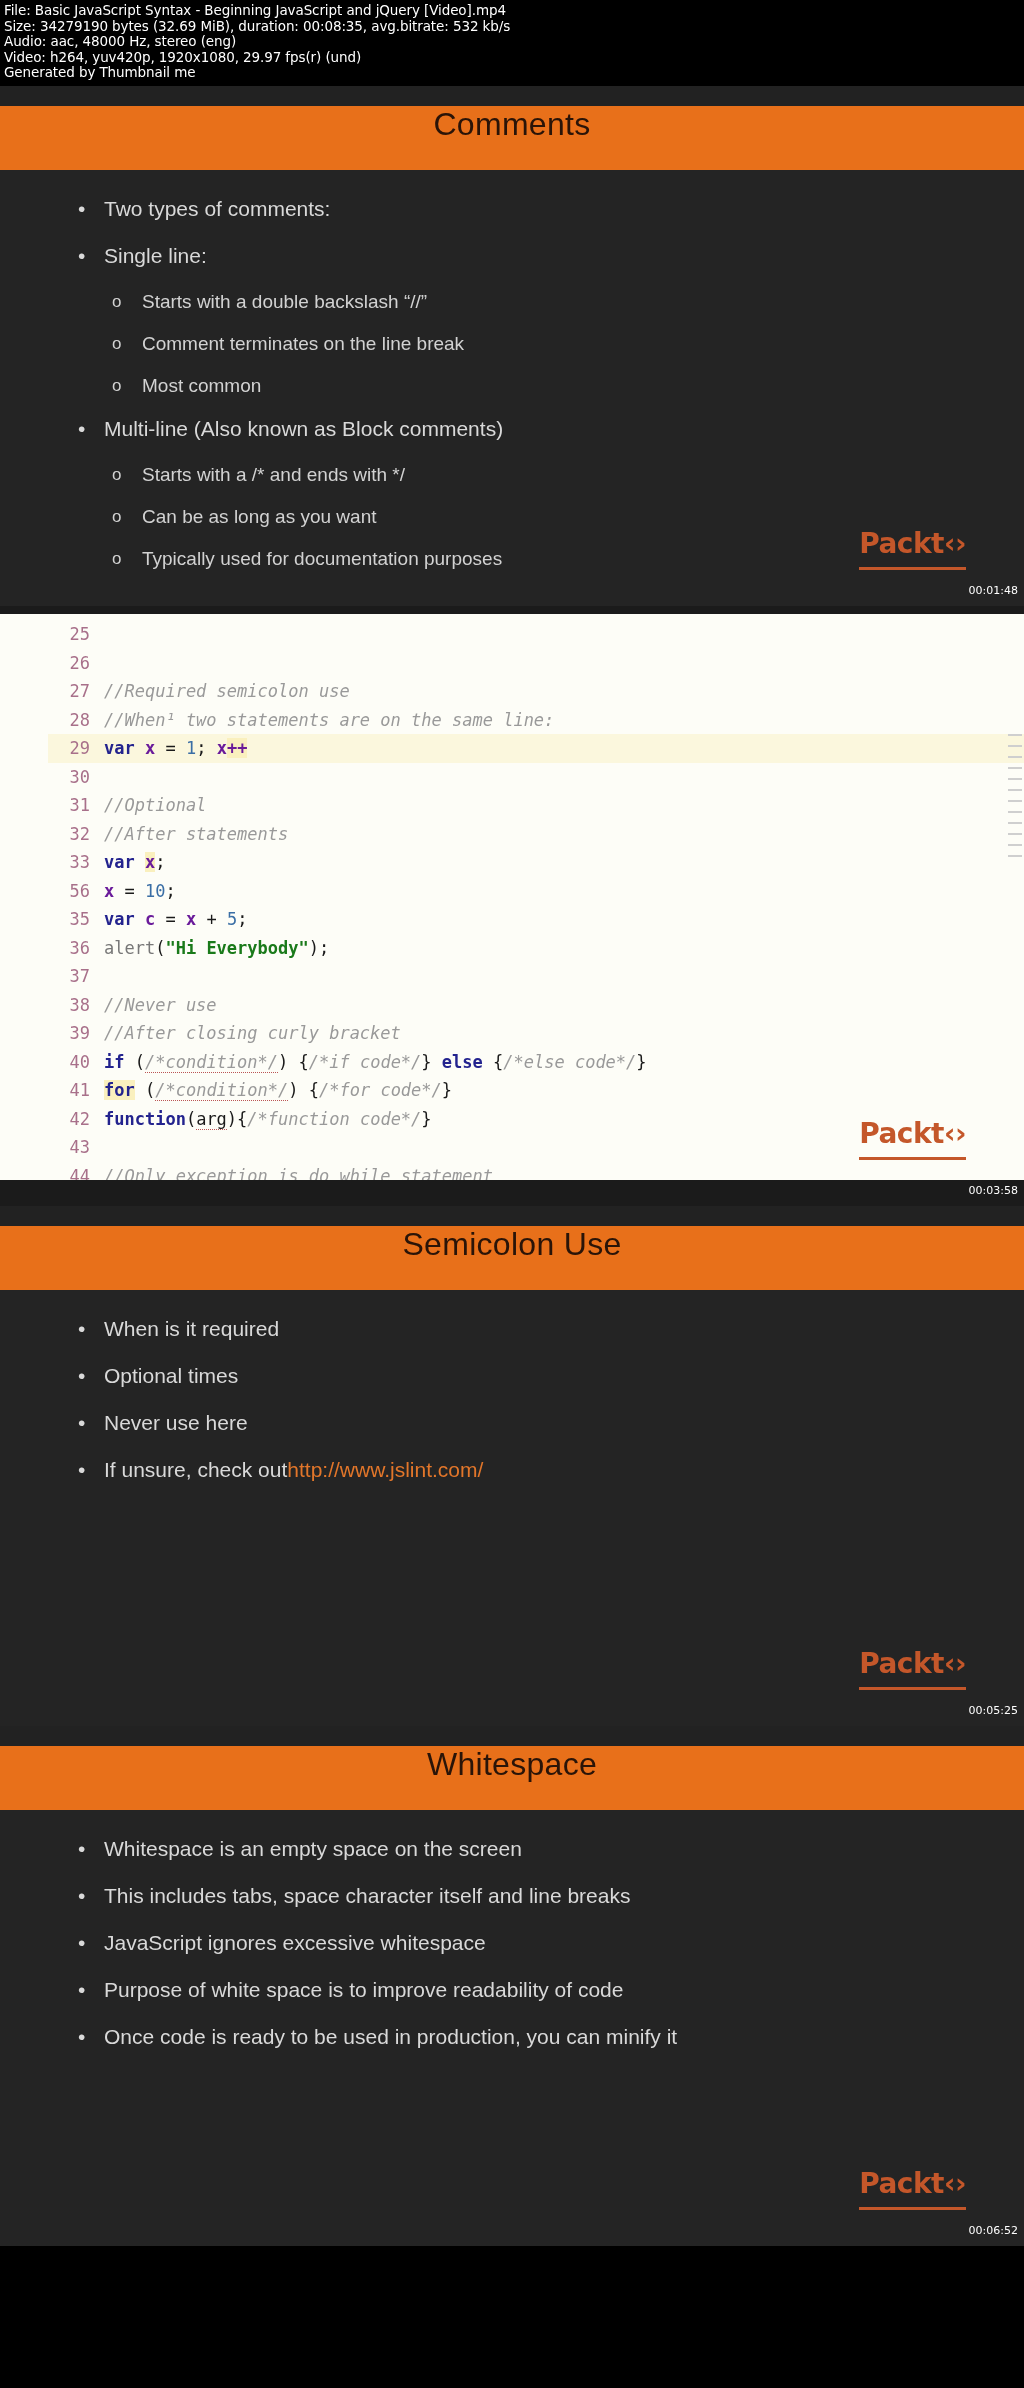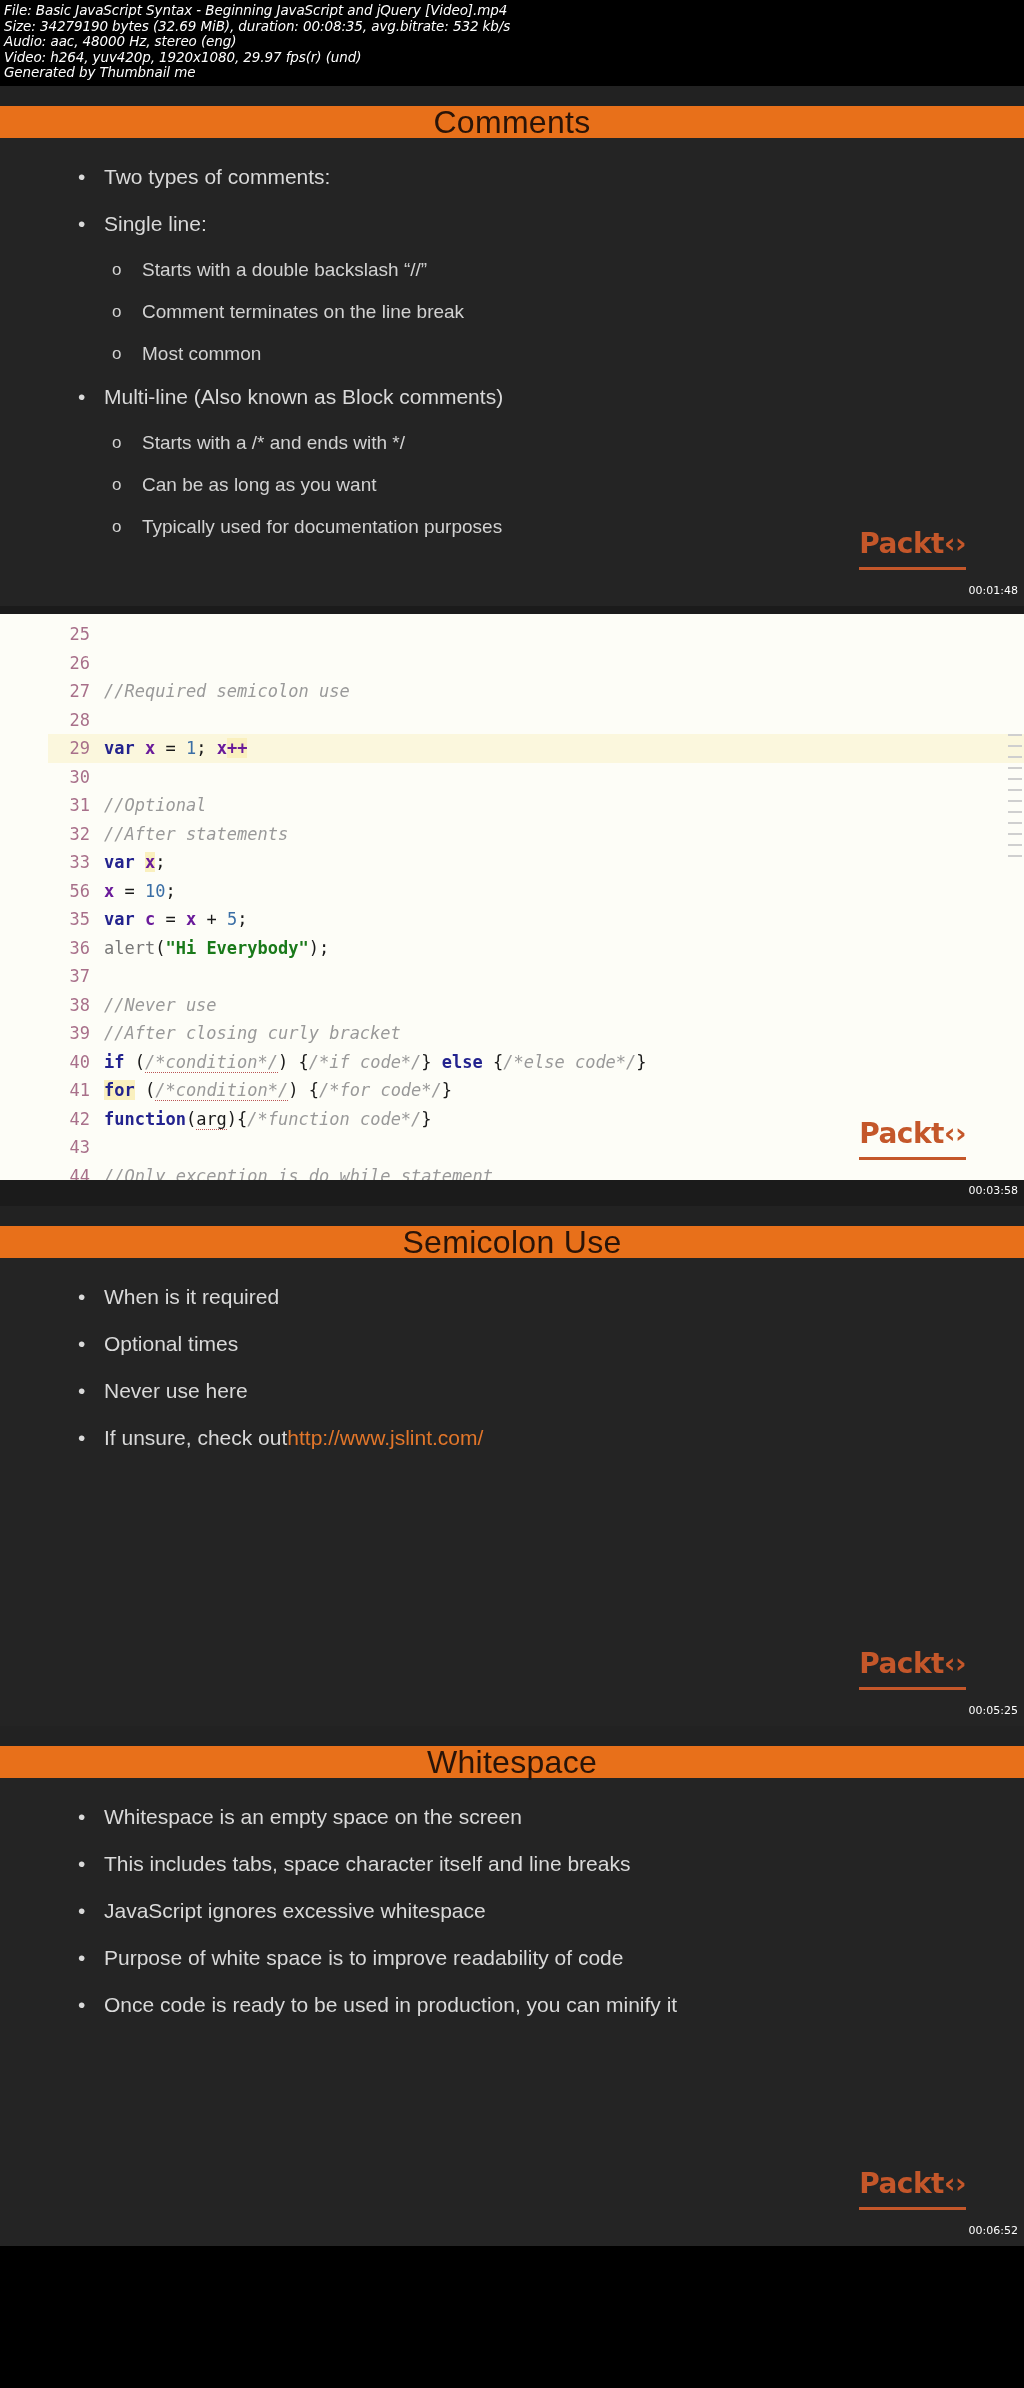--- a/index.html
+++ b/index.html
@@ -9,21 +9,20 @@
     font-family: "Liberation Sans", sans-serif;
   }
   body { width: 1024px; height: 2388px; overflow: hidden; }
 
   
   .fileinfo {
     background: #000;
     color: #ffffff;
     padding: 3px 4px 6px 4px;
     height: 86px;
-    font-style: italic;
   }
   .fileinfo div {
     font-family: "DejaVu Sans", sans-serif;
     font-size: 13.5px;
     line-height: 15.6px;
     white-space: nowrap;
     letter-spacing: -0.1px;
   }
 
   
@@ -32,23 +31,23 @@
     position: relative;
     width: 1024px;
     background: #222222;
     overflow: hidden;
   }
 
   
   .slide { height: 500px; position: relative; background: #242424; }
   .slide-title-bar {
     background: #e8701a;
-    height: 32px;
+    height: 64px;
     display: flex;
-    align-items: center;
+    align-items: flex-start;
     justify-content: center;
     margin-top: 20px;
   }
   .slide-title {
     color: #2a1408;
     font-size: 32px;
     font-weight: 400;
     letter-spacing: 0.3px;
   }
   .slide-body { padding: 26px 0 0 0; }
@@ -237,21 +236,21 @@
         <div class="packt"><span class="packt-word">Packt<span>‹›</span></span></div>
         <div class="timestamp">00:01:48</div>
       </div>
     </div>
     <div class="thumb">
       <div class="editor">
         <div class="code-area">
           <div class="cl"><span class="ln">25</span><span></span></div>
           <div class="cl"><span class="ln">26</span><span></span></div>
           <div class="cl"><span class="ln">27</span><span><span class="cmt">//Required semicolon use</span></span></div>
-          <div class="cl"><span class="ln">28</span></div>
+          <div class="cl"><span class="ln">28</span><span><span class="cmt">//When¹ two statements are on the same line:</span></span></div>
           <div class="cl hl"><span class="ln">29</span><span><span class="kw">var</span><span class="code"> </span><span class="var">x</span><span class="code"> = </span><span class="num">1</span><span class="code">; </span><span class="var">x</span><span class="var mark">++</span></span></div>
           <div class="cl"><span class="ln">30</span><span></span></div>
           <div class="cl"><span class="ln">31</span><span><span class="cmt">//Optional</span></span></div>
           <div class="cl"><span class="ln">32</span><span><span class="cmt">//After statements</span></span></div>
           <div class="cl"><span class="ln">33</span><span><span class="kw">var</span><span class="code"> </span><span class="var mark">x</span><span class="code">;</span></span></div>
           <div class="cl"><span class="ln">56</span><span><span class="var">x</span><span class="code"> = </span><span class="num">10</span><span class="code">;</span></span></div>
           <div class="cl"><span class="ln">35</span><span><span class="kw">var</span><span class="code"> </span><span class="var">c</span><span class="code"> = </span><span class="var">x</span><span class="code"> + </span><span class="num">5</span><span class="code">;</span></span></div>
           <div class="cl"><span class="ln">36</span><span><span class="fn">alert</span><span class="code">(</span><span class="str">"Hi Everybody"</span><span class="code">);</span></span></div>
           <div class="cl"><span class="ln">37</span><span></span></div>
           <div class="cl"><span class="ln">38</span><span><span class="cmt">//Never use</span></span></div>

